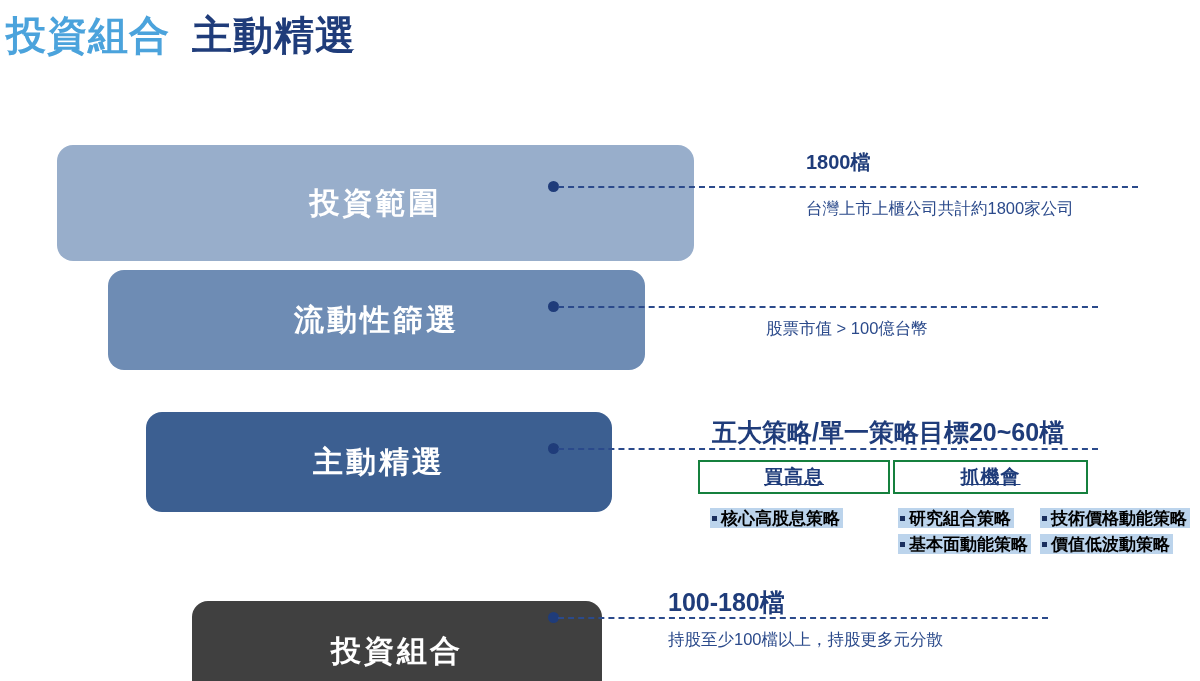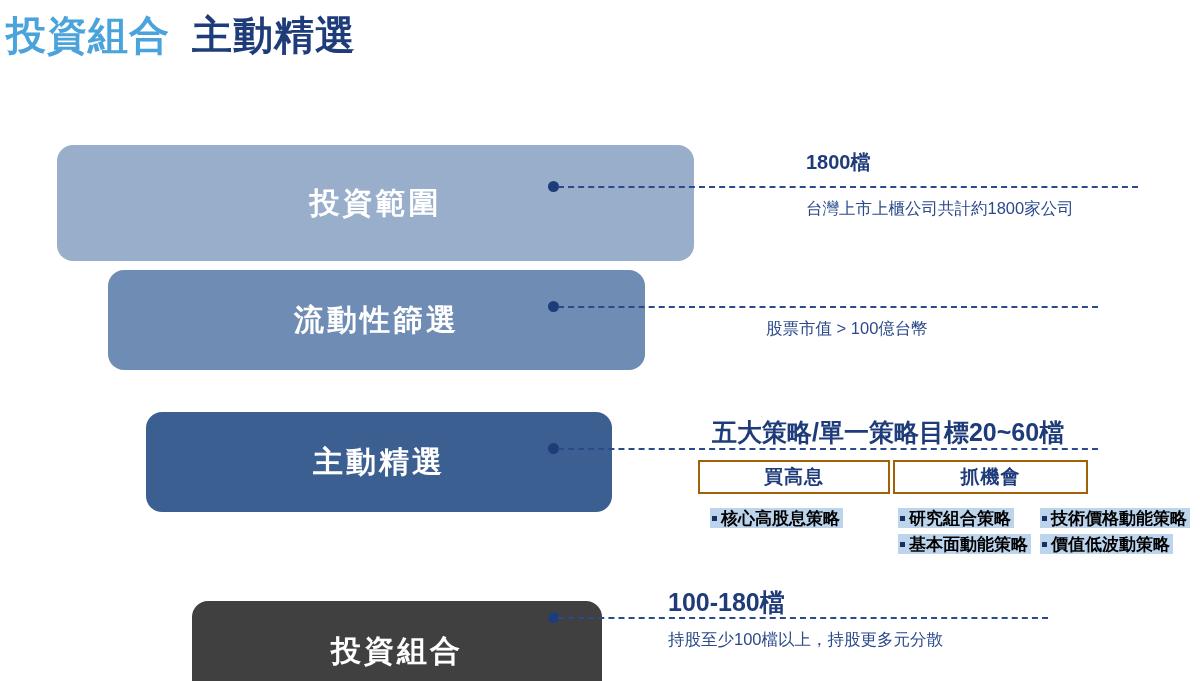--- a/index.html
+++ b/index.html
@@ -48,25 +48,26 @@
     color:#1F3C7A; font-weight:700; white-space:nowrap;
   }
   .subtext{
     position:absolute;
     color:#2B4A8B; font-size:16.5px; white-space:nowrap;
   }
 
   
   .sbox{
     position:absolute;
-    border:2px solid #a16207;
+    border:2px solid #15803d;
     background:#ffffff;
     display:flex;align-items:center;justify-content:center;
     color:#1F3C7A; font-weight:700; font-size:19px; letter-spacing:1px;
     box-sizing:border-box;
+    text-decoration:underline;
   }
   .strat{
     position:absolute;
     background:#BCD4EC;
     color:#000000;
     font-size:17px; font-weight:700;
     white-space:nowrap;
     display:flex; align-items:center;
     padding:1px 3px 1px 0;
     box-sizing:border-box;

